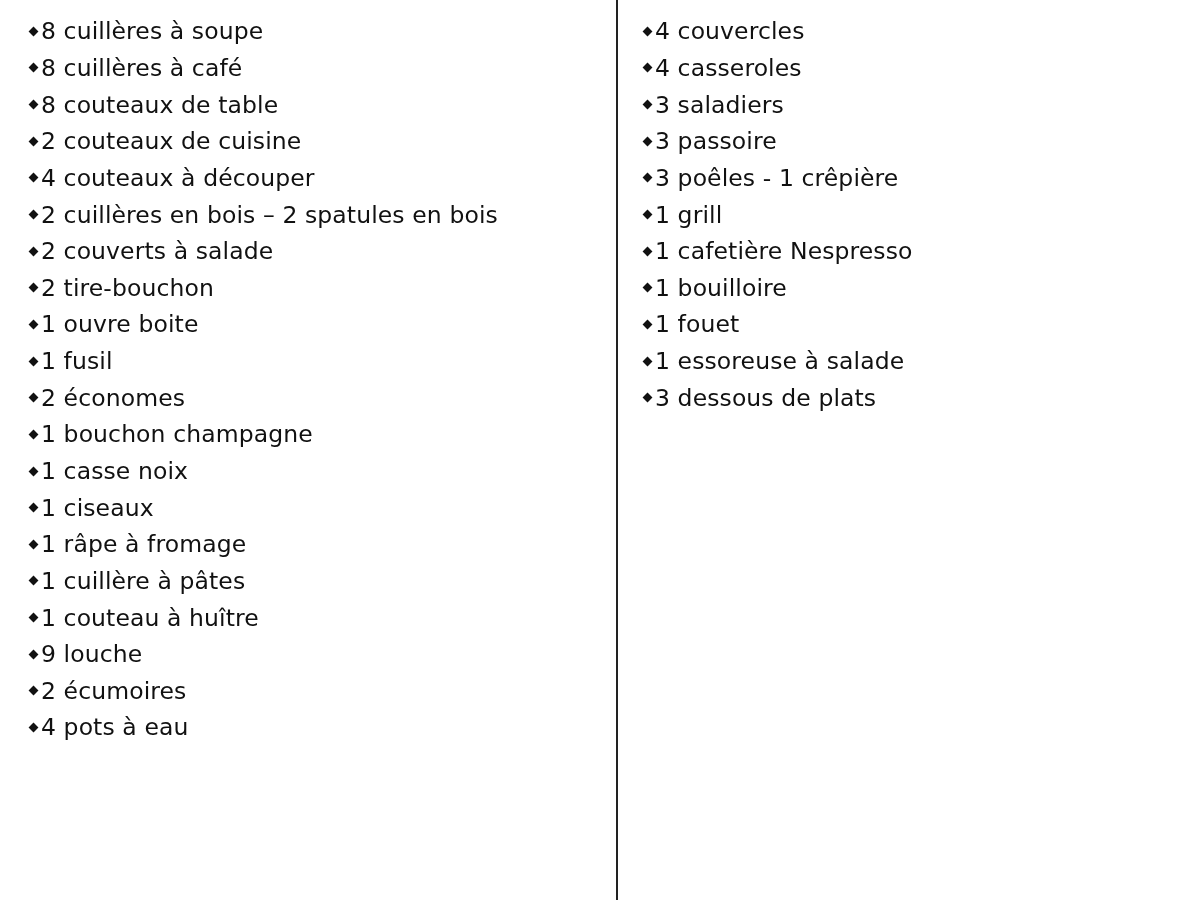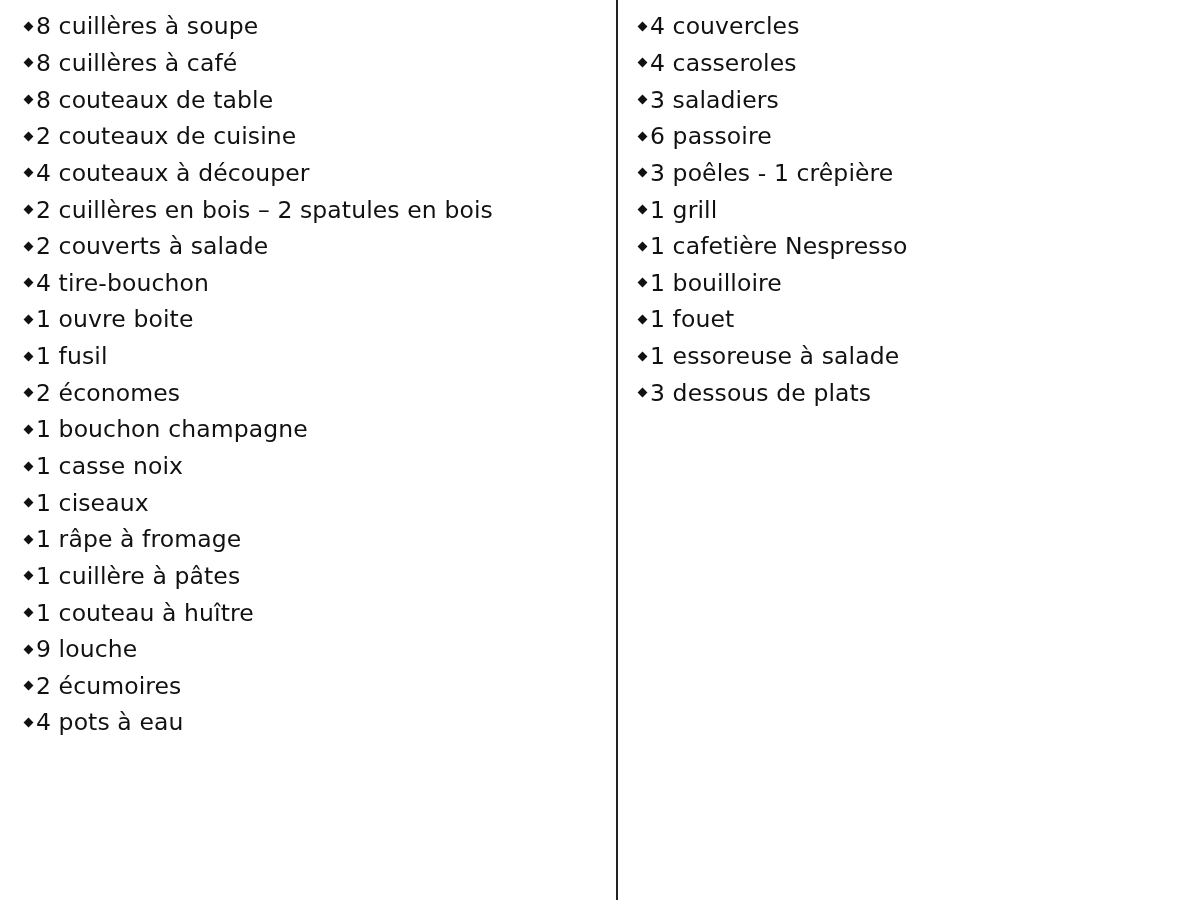--- a/index.html
+++ b/index.html
@@ -18,21 +18,21 @@
     .cutoff-row {
       position: absolute;
       top: -16px;
       font-size: 24px;
       color: #c8c8c8;
       white-space: nowrap;
     }
     .col {
       position: absolute;
       top: 8px;
-      margin: 0;
+      margin: 5px;
       padding: 0;
       list-style: none;
     }
     .col-left { left: 22px; }
     .col-right { left: 636px; }
     .item {
       height: 36.65px;
       line-height: 36px;
       font-size: 23.5px;
       white-space: nowrap;
@@ -90,21 +90,21 @@
     <li class="item">
         <span class="bullet"></span>
         <span>2 cuillères en bois – 2 spatules en bois</span>
       </li>
     <li class="item">
         <span class="bullet"></span>
         <span>2 couverts à salade</span>
       </li>
     <li class="item">
         <span class="bullet"></span>
-        <span>4 tire-bouchon</span>
+        <span>2 tire-bouchon</span>
       </li>
     <li class="item">
         <span class="bullet"></span>
         <span>1 ouvre boite</span>
       </li>
     <li class="item">
         <span class="bullet"></span>
         <span>1 fusil</span>
       </li>
     <li class="item">
@@ -159,21 +159,21 @@
     <li class="item">
         <span class="bullet"></span>
         <span>4 casseroles</span>
       </li>
     <li class="item">
         <span class="bullet"></span>
         <span>3 saladiers</span>
       </li>
     <li class="item">
         <span class="bullet"></span>
-        <span>6 passoire</span>
+        <span>3 passoire</span>
       </li>
     <li class="item">
         <span class="bullet"></span>
         <span>3 poêles - 1 crêpière</span>
       </li>
     <li class="item">
         <span class="bullet"></span>
         <span>1 grill</span>
       </li>
     <li class="item">

